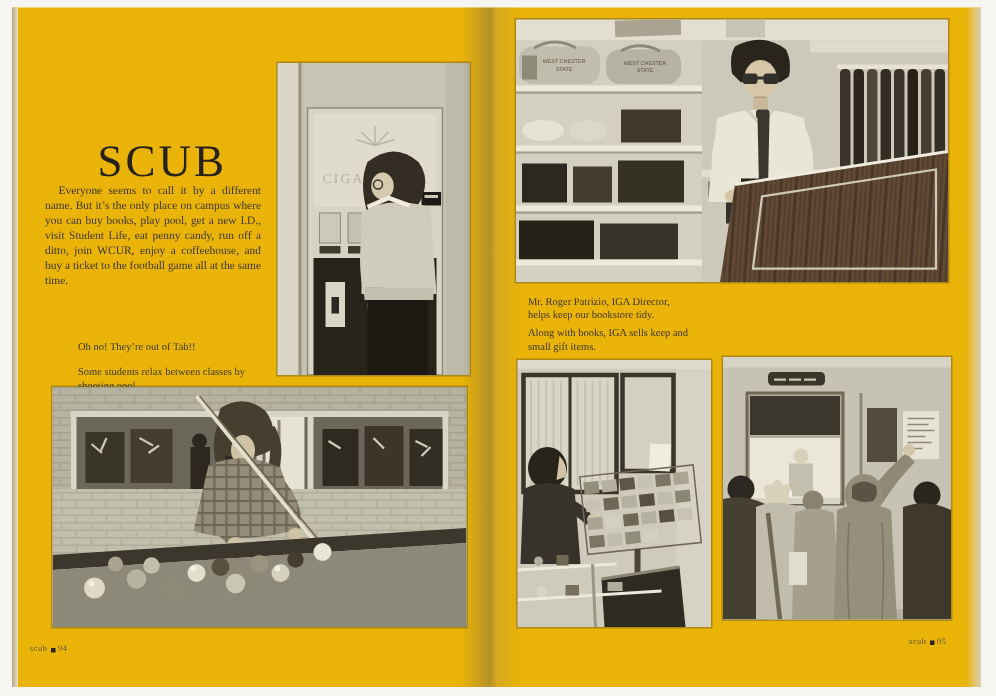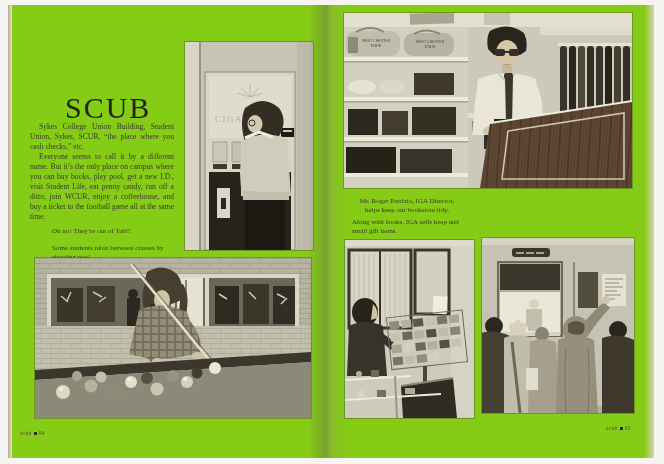--- a/index.html
+++ b/index.html
@@ -3,21 +3,21 @@
 <meta charset="utf-8">
 <style>
   html,body{margin:0;padding:0;}
   body{
     width:664px;height:464px;position:relative;overflow:hidden;
     background:#f6f5f1;
     font-family:"Liberation Serif", serif;
   }
   .spread{
     position:absolute;left:8px;top:5px;width:646px;height:453px;
-    background:#84cc16;
+    background:#eab308;
   }
   .page-edge-left{
     position:absolute;left:0;top:0;width:4px;height:100%;
     background:linear-gradient(90deg,#b3aa8a,#e9e3c6);
   }
   .page-edge-right{
     position:absolute;right:0;top:0;width:10px;height:100%;
     background:linear-gradient(90deg,rgba(201,193,160,0),#d9d2b2);
   }
   .gutter{
@@ -51,21 +51,20 @@
 </head>
 <body>
 
 <div class="spread">
   <div class="page-edge-left"></div>
   <div class="page-edge-right"></div>
 
   <div class="title">SCUB</div>
 
   <div class="body-copy">
-    <p>Sykes College Union Building, Student Union, Sykes, SCUB, “the place where you cash checks,” etc.</p>
     <p>Everyone seems to call it by a different name. But it’s the only place on campus where you can buy books, play pool, get a new I.D., visit Student Life, eat penny candy, run off a ditto, join WCUR, enjoy a coffeehouse, and buy a ticket to the football game all at the same time.</p>
   </div>
 
   <div class="caption" style="left:44px;top:239px;width:118px;">Some students relax between classes by shooting pool.</div>
   <div class="caption" style="left:44px;top:222px;width:150px;">Oh no! They’re out of Tab!!</div>
 
   <div class="folio" style="left:12px;top:425px;">
     <span>scub</span>
     <span class="sq"></span>
     <span>94</span>
@@ -189,21 +188,21 @@
         <circle cx="42" cy="118" r="5" fill="#a9a592"></circle>
         <circle cx="26" cy="131" r="2" fill="#f2efe0"></circle>
           <circle cx="94" cy="121" r="2" fill="#f2efe0"></circle>
         <circle cx="150" cy="121" r="2" fill="#f2efe0"></circle>
       </g>
     </svg>
   </div>
 
   <div class="gutter"></div>
 
-  <div class="caption" style="left:344px;top:192px;width:110px;text-align:center;">Mr. Roger Patrizio, IGA Director, helps keep our bookstore tidy.</div>
+  <div class="caption" style="left:344px;top:192px;width:110px;">Mr. Roger Patrizio, IGA Director, helps keep our bookstore tidy.</div>
   <div class="caption" style="left:344px;top:213px;width:110px;">Along with books, IGA sells keep and small gift items.</div>
 
   <div class="folio" style="left:598px;top:420px;">
     <span>scub</span>
     <span class="sq"></span>
     <span>95</span>
   </div>
 
   <div class="photo" style="left:336px;top:8px;width:288px;height:175px;">
     <svg width="288" height="175" viewBox="0 0 288 175">

